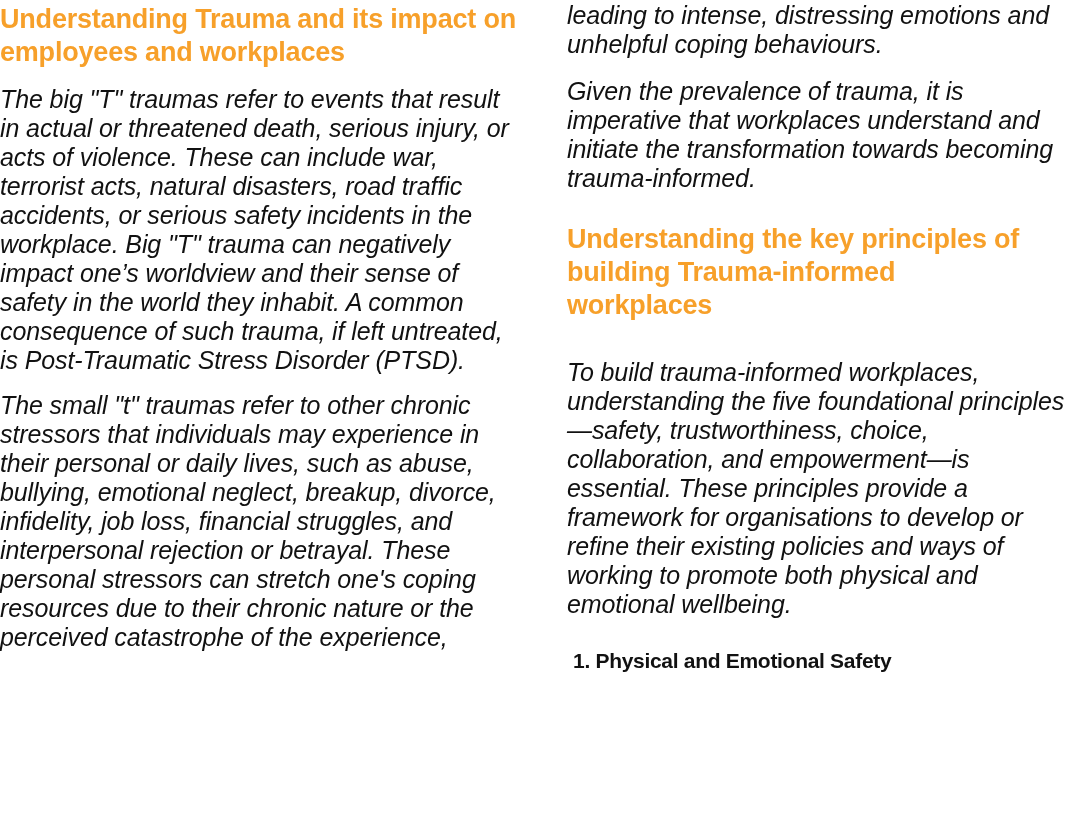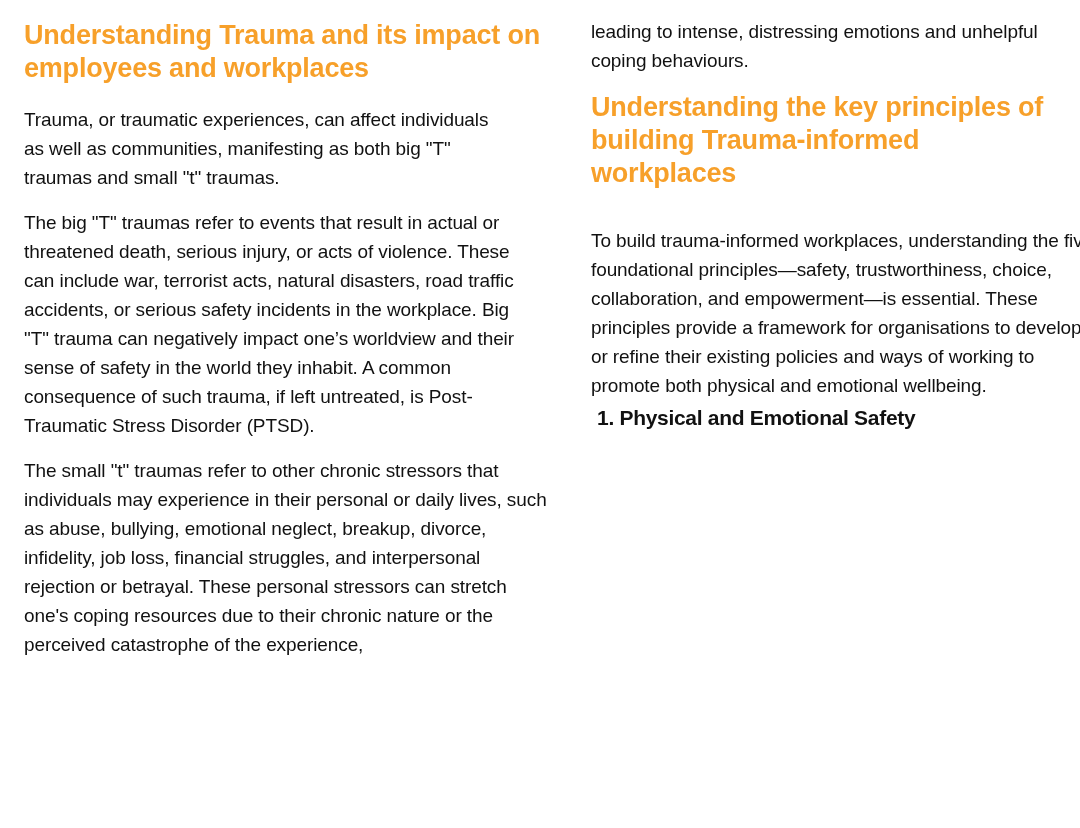--- a/index.html
+++ b/index.html
@@ -1,40 +1,40 @@
 <!DOCTYPE html>
 <html><head>
   <meta charset="utf-8">
   <style>
     html, body { margin: 0; padding: 0; background: #ffffff; }
     body {
       width: 1080px; height: 828px; overflow: hidden; position: relative;
       font-family: "Liberation Sans", "DejaVu Sans", sans-serif;
       color: #111111;
     }
-    .col { position: absolute; top: 16px; padding-left: 24px; }
+    .col { position: absolute; top: 0; }
     .col-left { left: 0; width: 530px; }
     .col-right { left: 567px; width: 513px; }
     h2 {
       margin: 0; font-weight: bold; color: #F7A02A;
       font-size: 27px; line-height: 33px; letter-spacing: -0.2px;
     }
     p {
-      margin: 0; font-size: 19px; line-height: 29px; letter-spacing: -0.1px;
+      margin: 0; font-size: 25px; line-height: 29px; letter-spacing: -0.1px; font-style: italic;
     }
     h3 { margin: 0; font-weight: bold; font-size: 21px; line-height: 28px; letter-spacing: -0.3px; }
   </style>
 </head>
 <body>
 
 <div class="col col-left">
   <h2 style="margin-top:3px; width:520px;">Understanding Trauma and its impact on employees and workplaces</h2>
-  <p style="margin-top:20px; width:470px;">Trauma, or traumatic experiences, can affect individuals as well as communities, manifesting as both big "T" traumas and small "t" traumas.</p>
   <p style="margin-top:16px; width:515px;">The big "T" traumas refer to events that result in actual or threatened death, serious injury, or acts of violence. These can include war, terrorist acts, natural disasters, road traffic accidents, or serious safety incidents in the workplace. Big "T" trauma can negatively impact one’s worldview and their sense of safety in the world they inhabit. A common consequence of such trauma, if left untreated, is Post-Traumatic Stress Disorder (PTSD).</p>
   <p style="margin-top:16px; width:525px;">The small "t" traumas refer to other chronic stressors that individuals may experience in their personal or daily lives, such as abuse, bullying, emotional neglect, breakup, divorce, infidelity, job loss, financial struggles, and interpersonal rejection or betrayal. These personal stressors can stretch one's coping resources due to their chronic nature or the perceived catastrophe of the experience,</p>
 </div>
 
 <div class="col col-right">
   <p style="margin-top:1px; width:505px;">leading to intense, distressing emotions and unhelpful coping behaviours.</p>
-  <h2 style="margin-top:16px; width:470px;">Understanding the key principles of building Trauma-informed workplaces</h2>
+  <p style="margin-top:18px; width:513px;">Given the prevalence of trauma, it is imperative that workplaces understand and initiate the transformation towards becoming trauma-informed.</p>
+  <h2 style="margin-top:30px; width:470px;">Understanding the key principles of building Trauma-informed workplaces</h2>
   <p style="margin-top:36px; width:505px;">To build trauma-informed workplaces, understanding the five foundational principles—safety, trustworthiness, choice, collaboration, and empowerment—is essential. These principles provide a framework for organisations to develop or refine their existing policies and ways of working to promote both physical and emotional wellbeing.</p>
-  <h3 style="margin-top:4px; padding-left:6px;">1. Physical and Emotional Safety</h3>
+  <h3 style="margin-top:28px; padding-left:6px;">1. Physical and Emotional Safety</h3>
 </div>
 
 </body></html>

